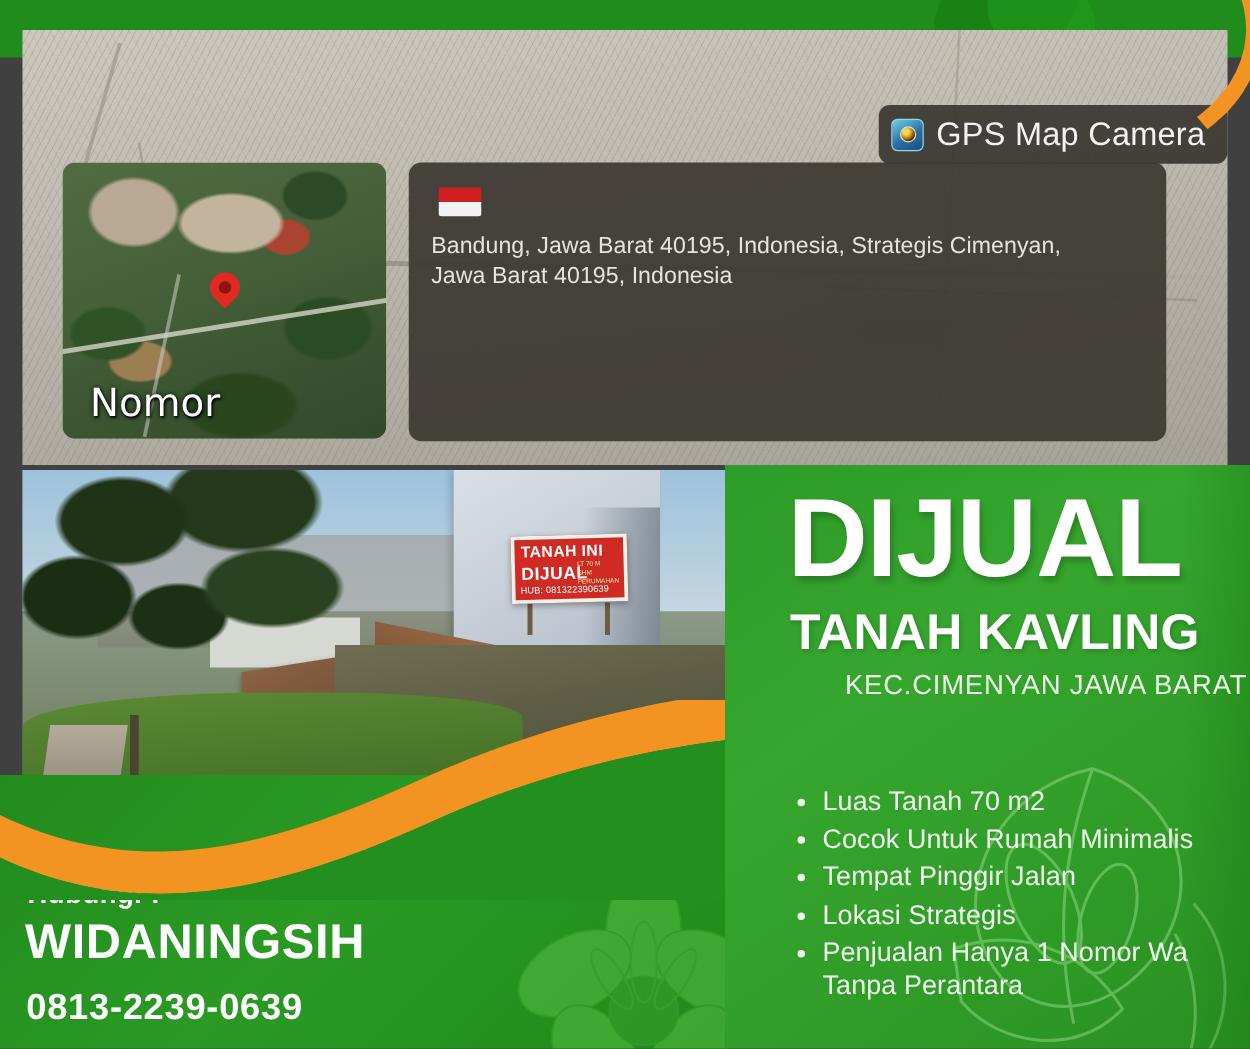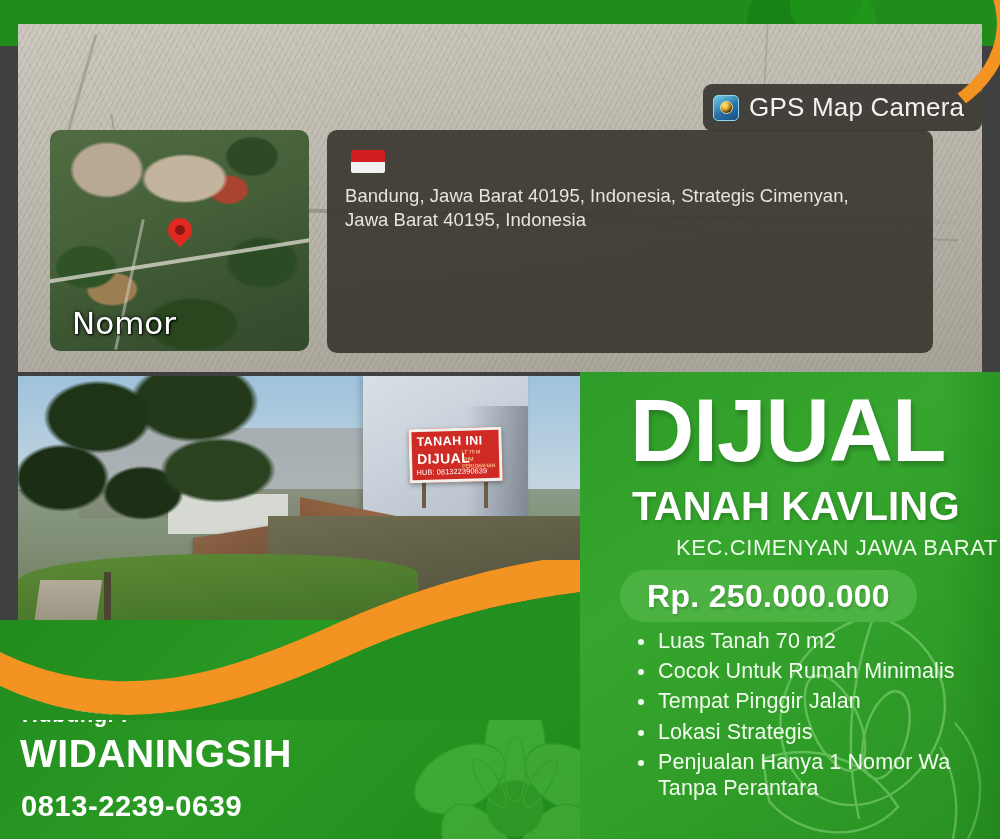--- a/index.html
+++ b/index.html
@@ -455,23 +455,20 @@
         <ellipse cx="70" cy="96" rx="16" ry="34" transform="rotate(-24 70 96)"></ellipse>
         <ellipse cx="104" cy="104" rx="14" ry="30" transform="rotate(16 104 104)"></ellipse>
       </g>
     </svg>
     <div class="panel-edge"></div>
 
     <div class="dijual">DIJUAL</div>
     <div class="kavling">TANAH KAVLING</div>
     <div class="kec-line">KEC.CIMENYAN JAWA BARAT</div>
 
-    <div class="price-pill">
-      <span class="price-text">Rp. 250.000.000</span>
-    </div>
 
     <ul class="features">
       <li>Luas Tanah 70 m2</li>
       <li>Cocok Untuk Rumah Minimalis</li>
       <li>Tempat Pinggir Jalan</li>
       <li>Lokasi Strategis</li>
       <li>Penjualan Hanya 1 Nomor Wa Tanpa Perantara</li>
     </ul>
   </div>
 

